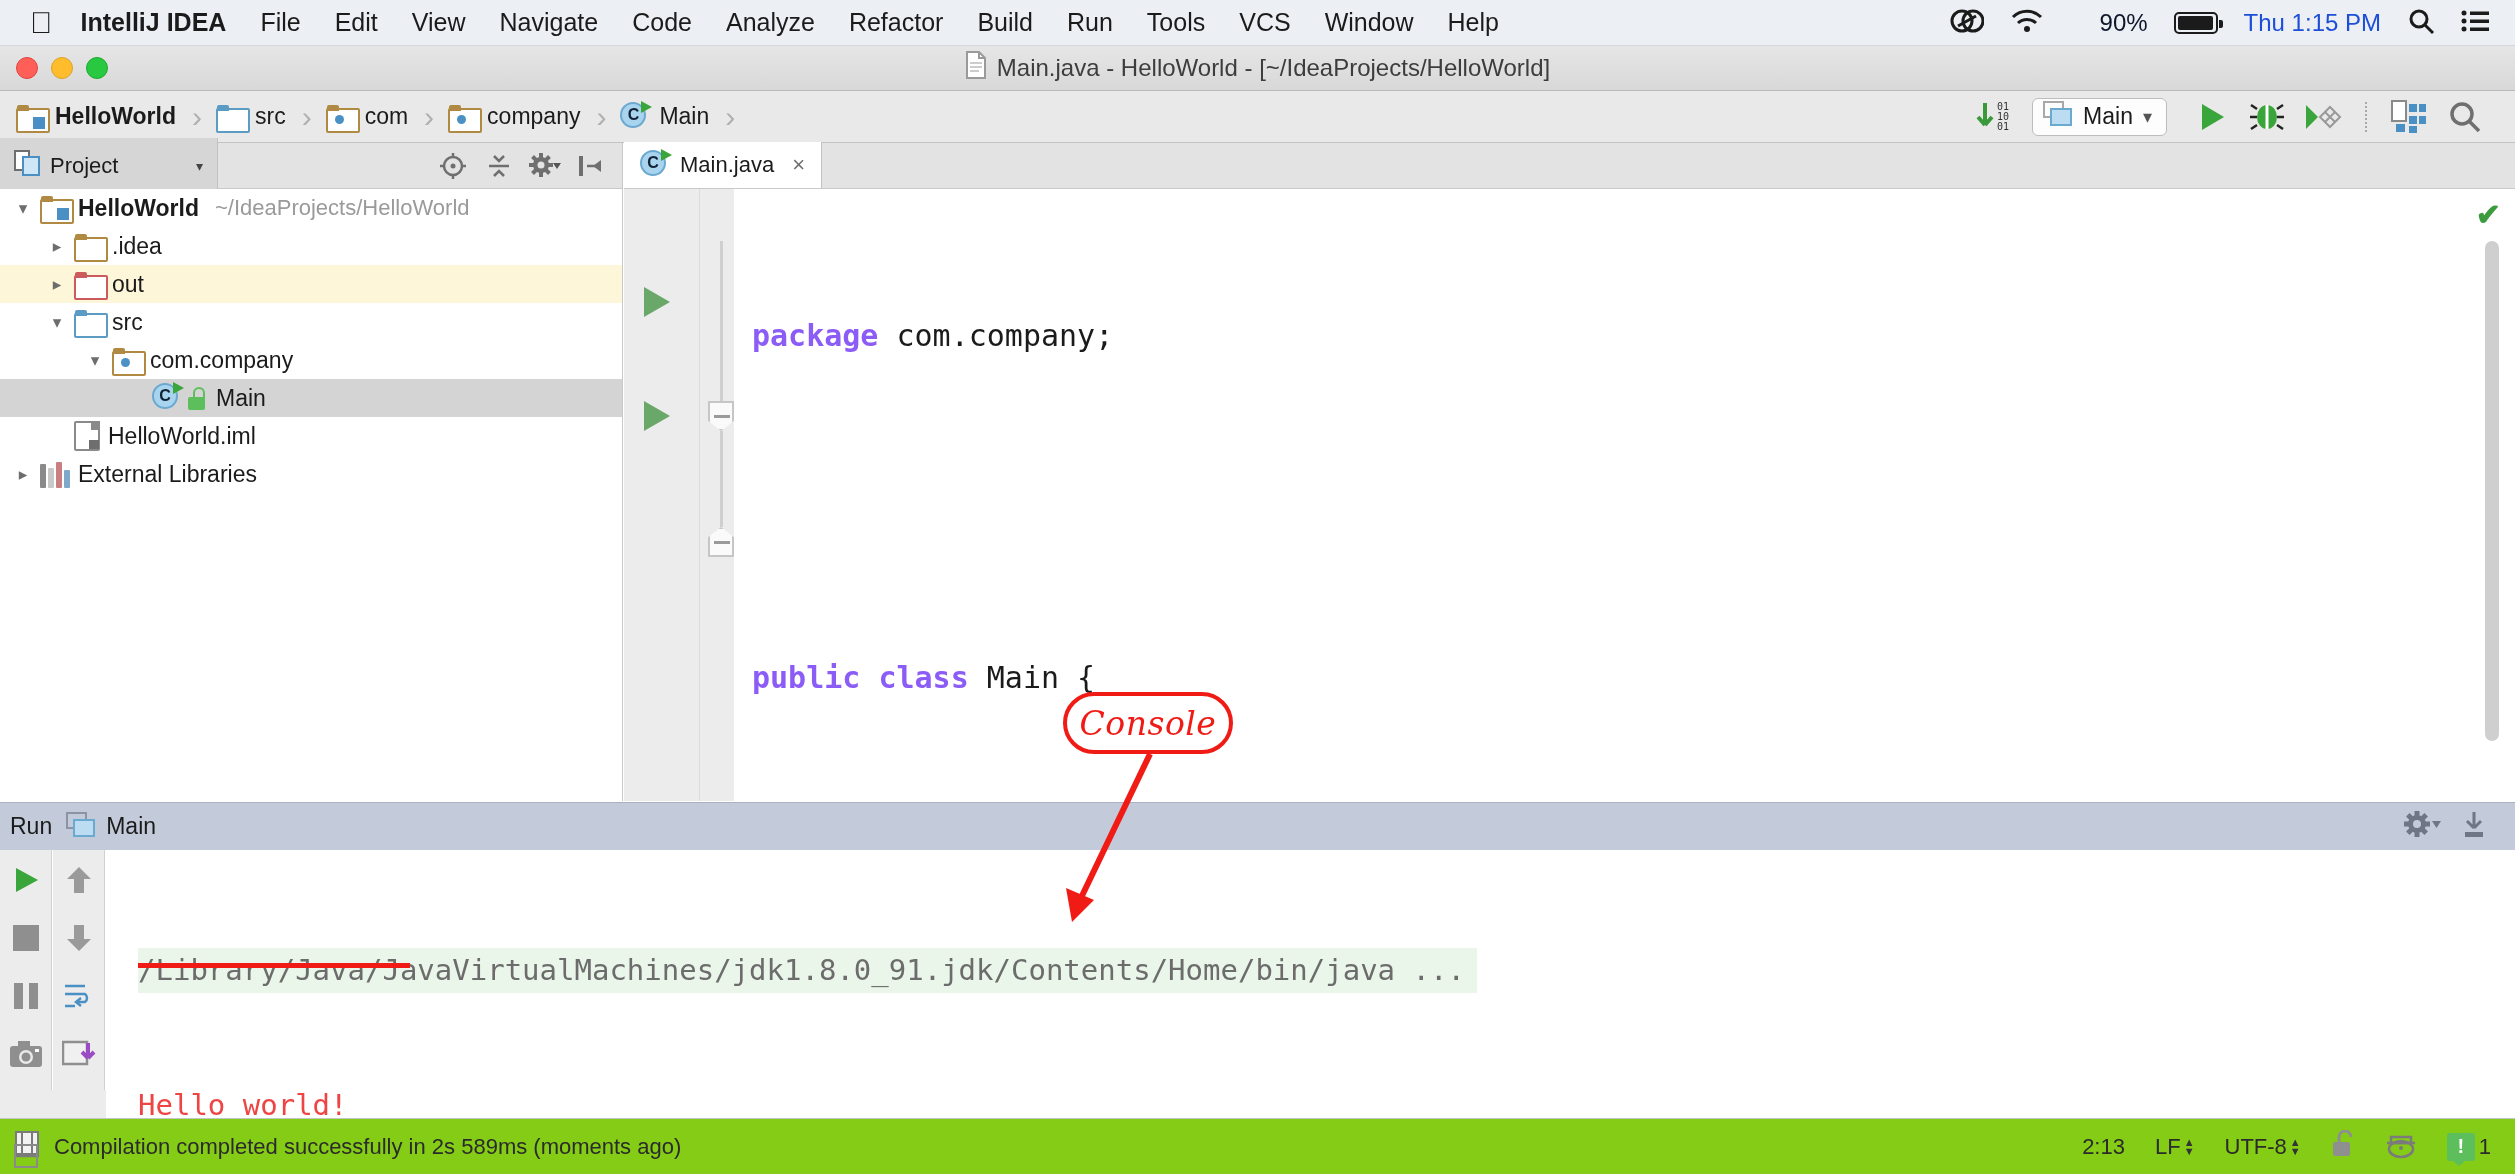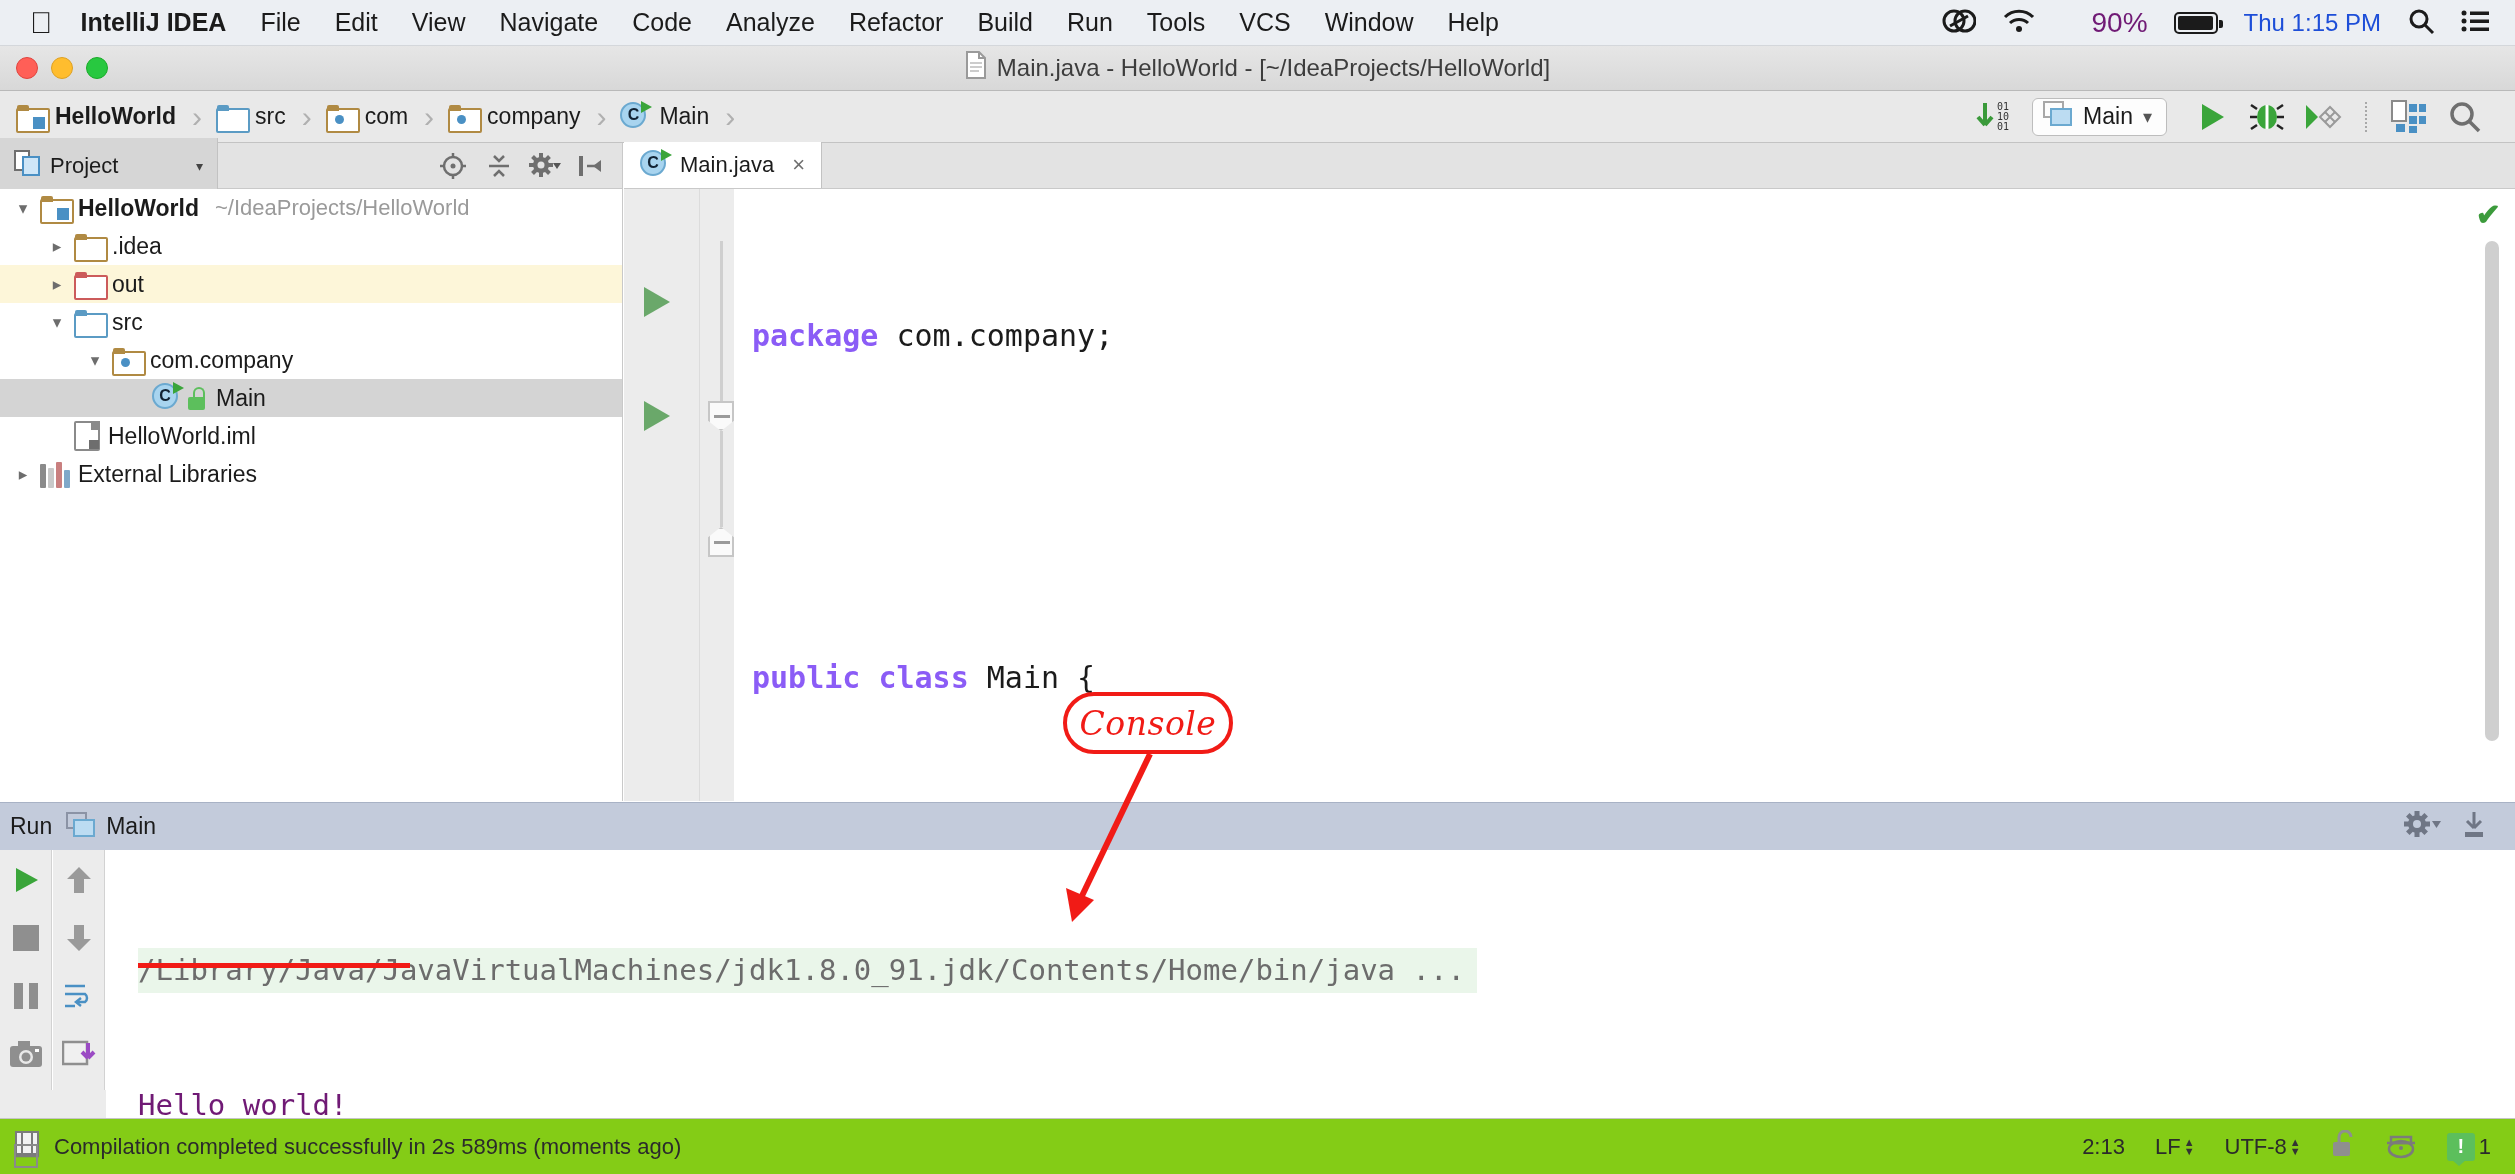--- a/index.html
+++ b/index.html
@@ -15,21 +15,21 @@
   .macbar {
     position: absolute; top: 0; left: 0; width: 2515px; height: 46px;
     background: #eceff3;
     display: flex; align-items: center;
     border-bottom: 1px solid #d4d7db;
   }
   .apple-logo { margin-left: 30px; margin-right: 28px; font-size: 30px; line-height: 30px; color: #1b1b1b; }
   .mac-app-name { font-weight: bold; font-size: 25px; color: #1b1b1b; margin-right: 34px; }
   .mac-menu-item { font-size: 25px; color: #1b1b1b; margin-right: 34px; white-space: nowrap; }
   .macbar-right { margin-left: auto; display: flex; align-items: center; gap: 26px; padding-right: 26px; }
-  .mb-battery-text { font-size: 28px; color: #701a75; margin-left: 30px; }
+  .mb-battery-text { font-size: 24px; color: #0f172a; margin-left: 30px; }
   .mb-clock { font-size: 24px; color: #1d4ed8; white-space: nowrap; }
   .battery-shell {
     width: 44px; height: 22px; border: 2.5px solid #1b1b1b; border-radius: 5px;
     position: relative; display: inline-block;
   }
   .battery-shell::after {
     content: ""; position: absolute; right: -7px; top: 6px; width: 4px; height: 8px;
     background: #1b1b1b; border-radius: 0 2px 2px 0;
   }
   .battery-fill { position: absolute; left: 2px; top: 2px; bottom: 2px; width: 88%; background: #1b1b1b; border-radius: 2px; }
@@ -214,21 +214,21 @@
   .run-tools-b { left: 53px; border-right: 1px solid #d2d2d2; }
   .rt { width: 36px; height: 36px; display: flex; align-items: center; justify-content: center; }
   .rt-more { position: absolute; bottom: 10px; font-size: 20px; color: #7b7b7b; }
 
   .console {
     position: absolute; left: 106px; top: 0; right: 0; height: 356px; background: #ffffff;
     font-family: "DejaVu Sans Mono", monospace; font-size: 29px; line-height: 45px;
     padding: 8px 0 0 32px; white-space: pre;
   }
   .c-cmd { color: #6c6c6c; background: #eaf6ea; display: inline-block; padding-right: 12px; }
-  .c-out { color: #701a75; }
+  .c-out { color: #ef4444; }
   .underline-ann { position: absolute; left: 138px; top: 963px; width: 272px; height: 5px; background: #f11b16; z-index: 35;}
 
   
   .statusbar {
     position: absolute; bottom: 0; left: 0; width: 2515px; height: 56px;
     background: #84cc16; border-top: 1px solid #c5c5c5;
     display: flex; align-items: center; font-size: 22px; color: #2b2b2b;
   }
   .sb-left { display: flex; align-items: center; gap: 14px; margin-left: 14px; }
   .sb-right { margin-left: auto; display: flex; align-items: center; gap: 30px; padding-right: 24px; }

